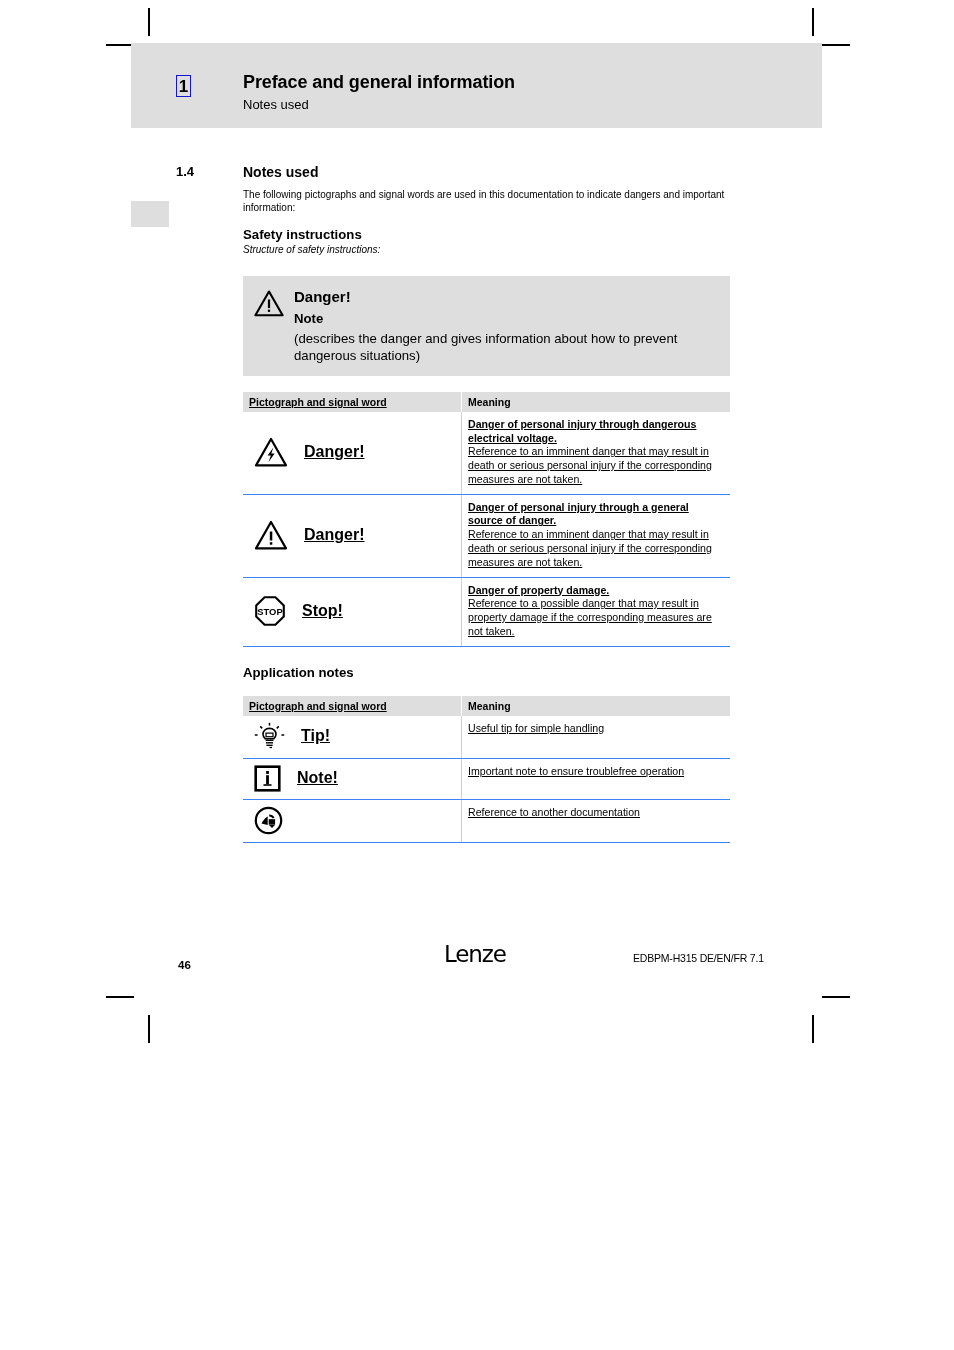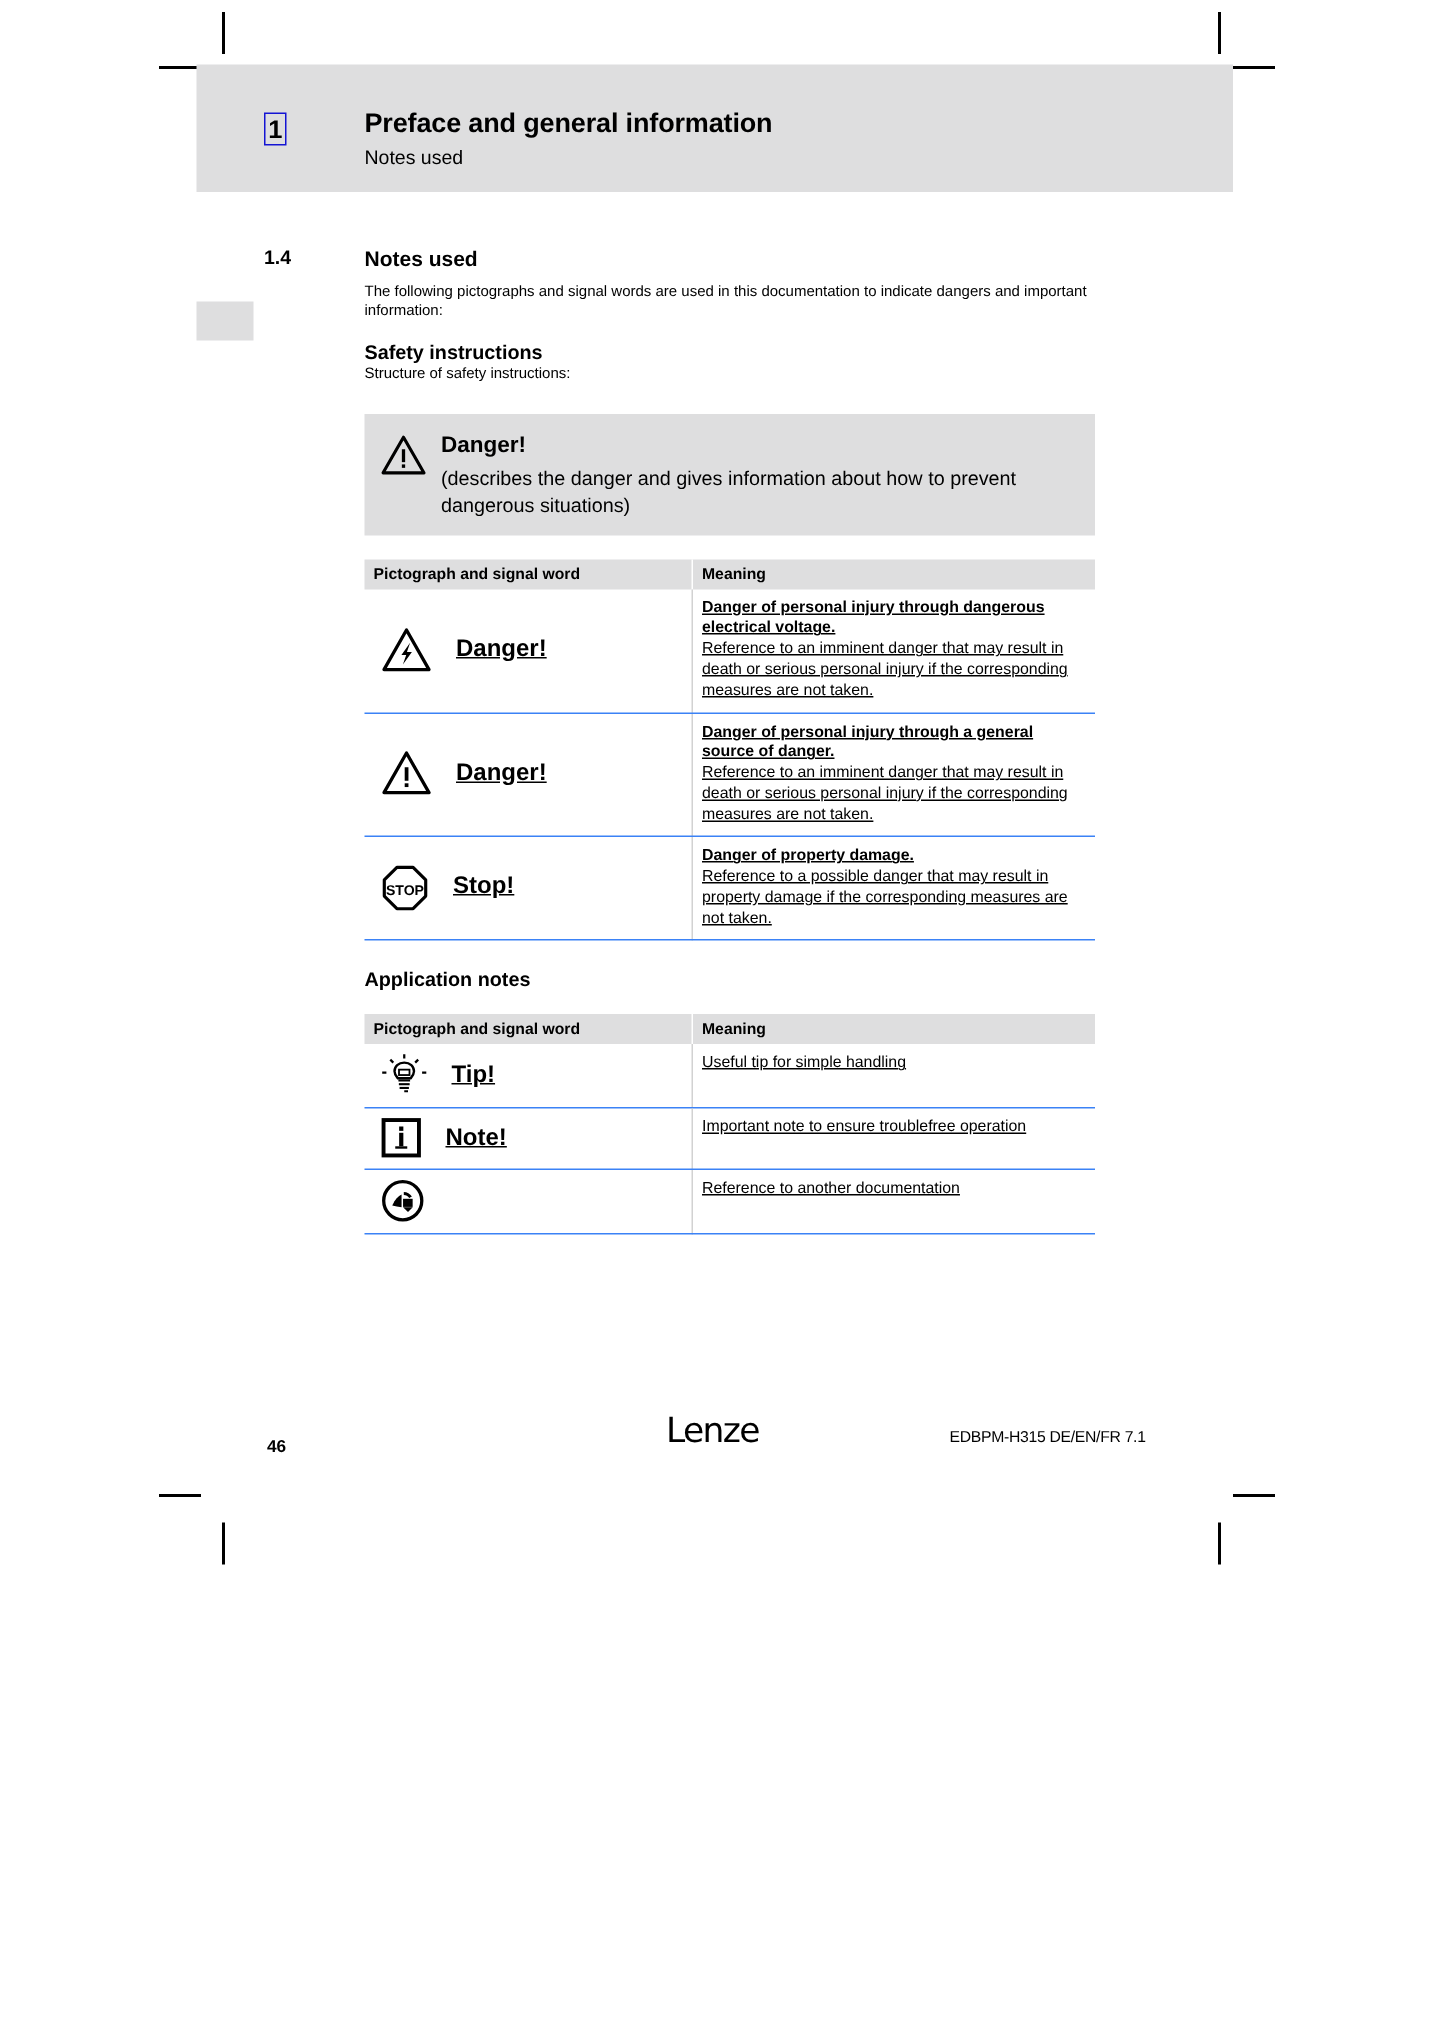--- a/index.html
+++ b/index.html
@@ -106,21 +106,21 @@
     position: absolute;
     left: 243px;
     top: 189px;
     width: 490px;
   }
   .para {
     font-size: 10px;
     line-height: 1.28;
     margin: 0 0 10px 0;
   }
-  .para-tight { margin-bottom: 2px; }
+  .para-tight { margin-bottom: 2px; font-style: italic; }
   .bold-lead {
     font-size: 13.2px;
     font-weight: bold;
     margin: 12px 0 2px 0;
   }
 
   
   .callout {
     background: #dededf;
     padding: 12px 12px 12px 11px;
@@ -172,21 +172,21 @@
     font-size: 10.6px;
     line-height: 1.3;
     text-decoration: underline;
   }
   .tbl .col-sig { width: 206px; }
   .tbl td.col-sig {
     border-right: 1px solid #d2d2d2;
     vertical-align: middle;
     padding-left: 7px;
   }
-  .tbl th.col-sig { border-right: 1px solid #ffffff; }
+  .tbl th.col-sig { border-right: 1px solid #ffffff; text-decoration: underline; }
   .sigcell {
     display: flex;
     align-items: center;
     gap: 16px;
     padding-left: 4px;
   }
   .sigword {
     font-size: 16px;
     font-weight: bold;
   }
@@ -263,20 +263,21 @@
   <div class="callout">
     <div class="callout-icon">
       <svg width="30" height="27" viewBox="0 0 30 27">
         <path d="M15 1.5 L28.6 25.2 L1.4 25.2 Z" fill="none" stroke="#000" stroke-width="2.1" stroke-linejoin="round"></path>
         <rect x="13.9" y="9.5" width="2.2" height="8.6" fill="#000"></rect>
         <rect x="13.9" y="19.6" width="2.2" height="2.3" fill="#000"></rect>
       </svg>
     </div>
     <div class="callout-body">
       <p class="callout-title">Danger!</p>
+      <p class="callout-line b">Note</p>
       <p class="callout-line last">(describes the danger and gives information about how to prevent dangerous situations)</p>
     </div>
   </div>
 
   <table class="tbl">
     <thead>
       <tr>
         <th class="col-sig">Pictograph and signal word</th>
         <th>Meaning</th>
       </tr>

